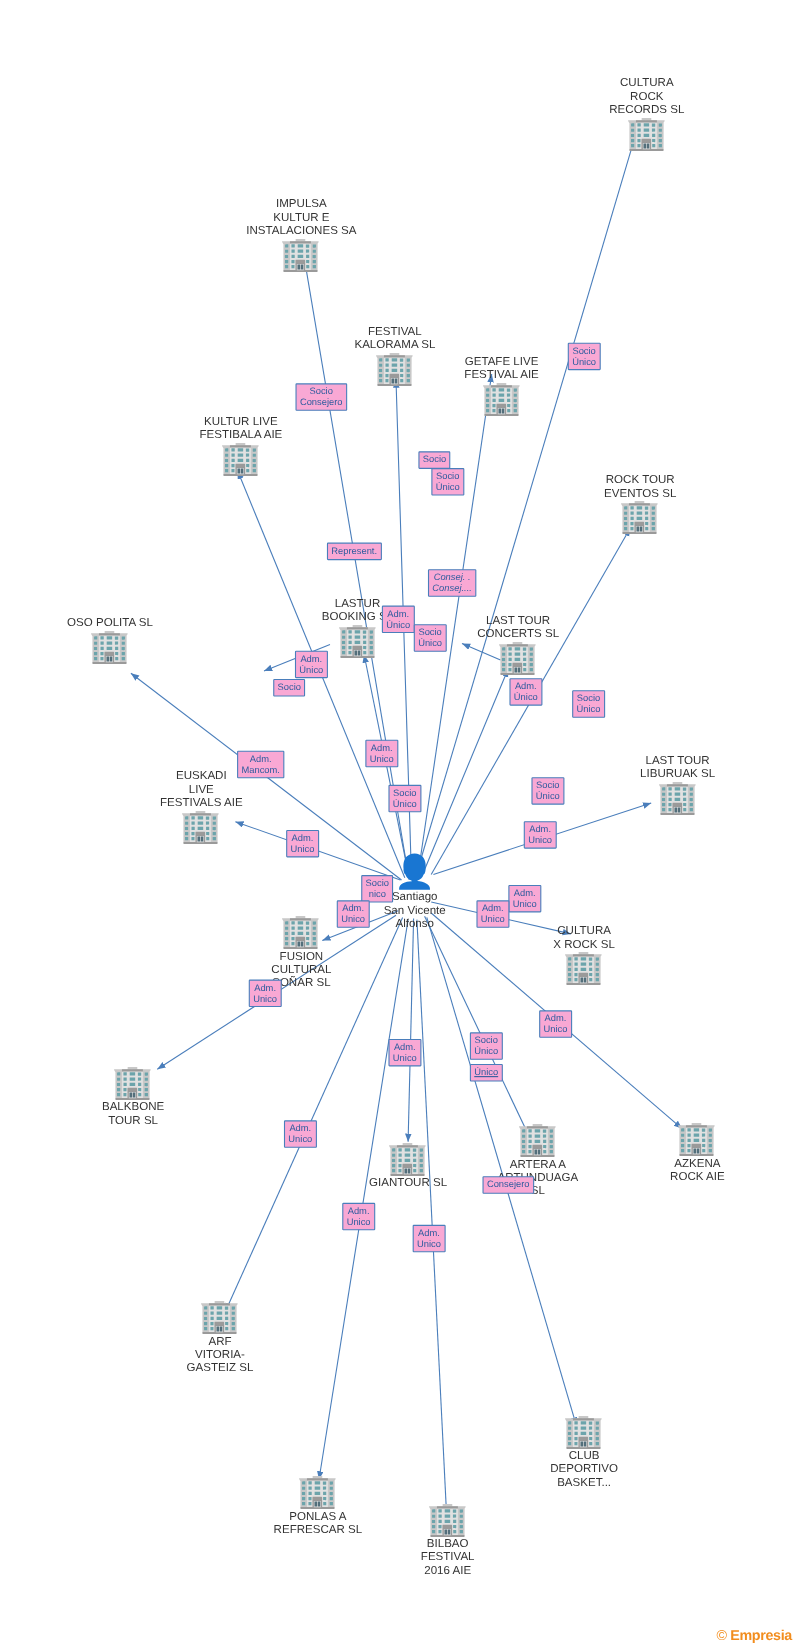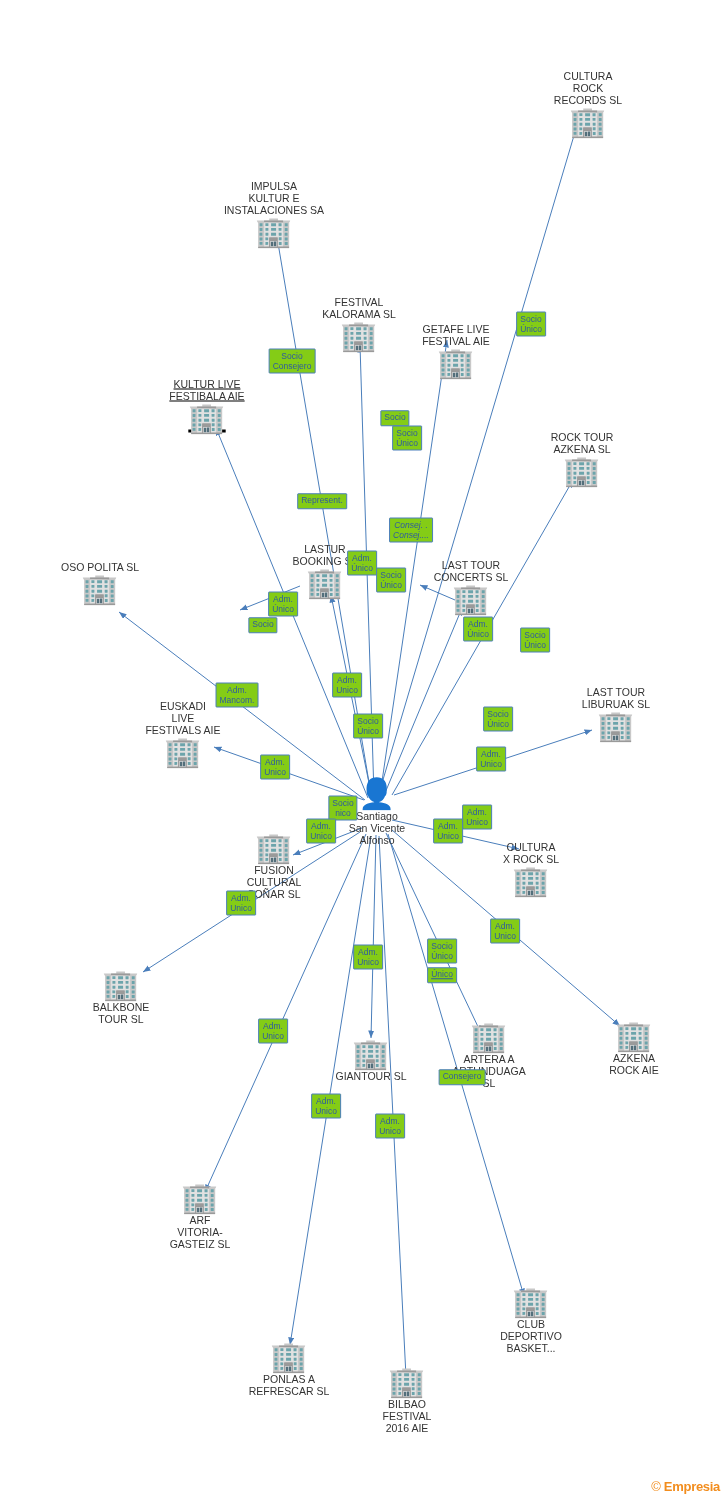--- a/index.html
+++ b/index.html
@@ -51,21 +51,21 @@
     white-space: pre-line;
     margin-top: 1px;
   }
   .node.label-above .caption {
     margin-top: 0;
     margin-bottom: 1px;
   }
   .edge-label {
     position: absolute;
     transform: translate(-50%, -50%);
-    background: #84cc16;
+    background: #f9a8d4;
     border: 1px solid #4a7ebb;
     color: #2f5c9e;
     font-size: 8.5px;
     line-height: 9.5px;
     padding: 2px 3px;
     white-space: pre-line;
     text-align: center;
     border-radius: 1px;
   }
   .watermark {
@@ -146,29 +146,29 @@
 KALORAMA  SL</span>
     <span class="glyph">🏢</span>
   </div>
 
   <div class="node label-above" style="left:456px; top:318px;margin-top:32px;">
     <span class="caption">GETAFE LIVE
 FESTIVAL  AIE</span>
     <span class="glyph">🏢</span>
   </div>
 
-  <div class="node label-above" style="left:207px; top:405px;text-decoration:underline;">
+  <div class="node label-above" style="left:219px; top:405px;">
     <span class="caption">KULTUR LIVE
 FESTIBALA  AIE</span>
     <span class="glyph">🏢</span>
   </div>
 
   <div class="node label-above" style="left:582px; top:458px;">
     <span class="caption">ROCK TOUR
-AZKENA SL</span>
+EVENTOS SL</span>
     <span class="glyph">🏢</span>
   </div>
 
   <div class="node label-above" style="left:100px; top:582px;">
     <span class="caption">OSO POLITA  SL</span>
     <span class="glyph">🏢</span>
   </div>
 
   <div class="node label-above" style="left:325px; top:570px;">
     <span class="caption">LASTUR

